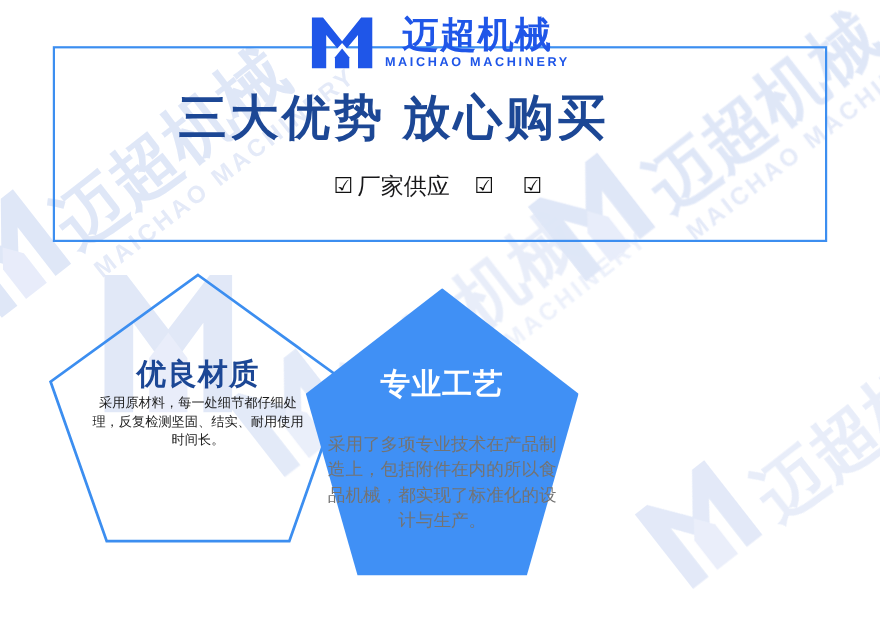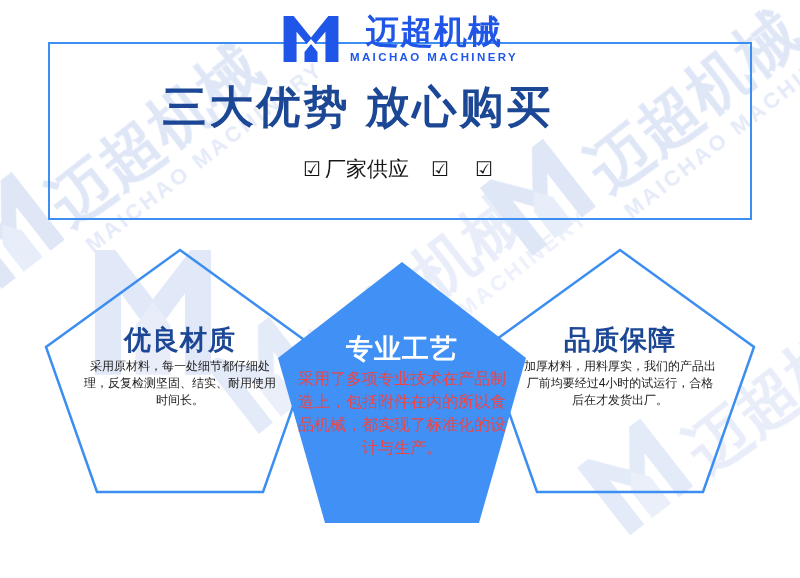--- a/index.html
+++ b/index.html
@@ -180,24 +180,25 @@
     height: 264px;
     z-index: 4;
   }
   #pent-center .pent-content { padding: 45px 12px 0 12px; }
   #pent-center .pent-title {
     color: #ffffff;
     font-size: 27px;
     text-align: center;
   }
   #pent-center .pent-body {
-    color: #ef4444;
+    color: #737373;
     font-size: 16px;
     padding: 2px 4px 0 4px;
     line-height: 1.45;
+    margin-top: 26px;
   }
 </style>
 </head>
 <body>
 
 <div id="stage">
 
   <svg id="watermark-layer" viewBox="0 0 800 578" width="800" height="578">
     <defs>
       <g id="wm-unit">
@@ -267,29 +268,20 @@
   <div id="pent-left" class="pentagon-wrap">
     <svg class="pentagon-svg" width="276" height="250" viewBox="0 0 276 250">
       <polygon points="138,4 272,101 221,246 55,246 4,101" fill="none" stroke="#3C8EF0" stroke-width="2.5"></polygon>
     </svg>
     <div class="pent-content">
       <div class="pent-title">优良材质</div>
       <div class="pent-body">采用原材料，每一处细节都仔细处理，反复检测坚固、结实、耐用使用时间长。</div>
     </div>
   </div>
 
-  <div id="pent-right" class="pentagon-wrap">
-    <svg class="pentagon-svg" width="276" height="250" viewBox="0 0 276 250">
-      <polygon points="138,4 272,101 221,246 55,246 4,101" fill="none" stroke="#3C8EF0" stroke-width="2.5"></polygon>
-    </svg>
-    <div class="pent-content">
-      <div class="pent-title">品质保障</div>
-      <div class="pent-body">加厚材料，用料厚实，我们的产品出厂前均要经过4小时的试运行，合格后在才发货出厂。</div>
-    </div>
-  </div>
 
   <div id="pent-center" class="pentagon-wrap">
     <svg class="pentagon-svg" width="248" height="264" viewBox="0 0 248 264">
       <polygon points="124,0 248,96 201,261 47,261 0,96" fill="#4090F5"></polygon>
     </svg>
     <div class="pent-content">
       <div class="pent-title">专业工艺</div>
       <div class="pent-body">采用了多项专业技术在产品制造上，包括附件在内的所以食品机械，都实现了标准化的设计与生产。</div>
     </div>
   </div>

